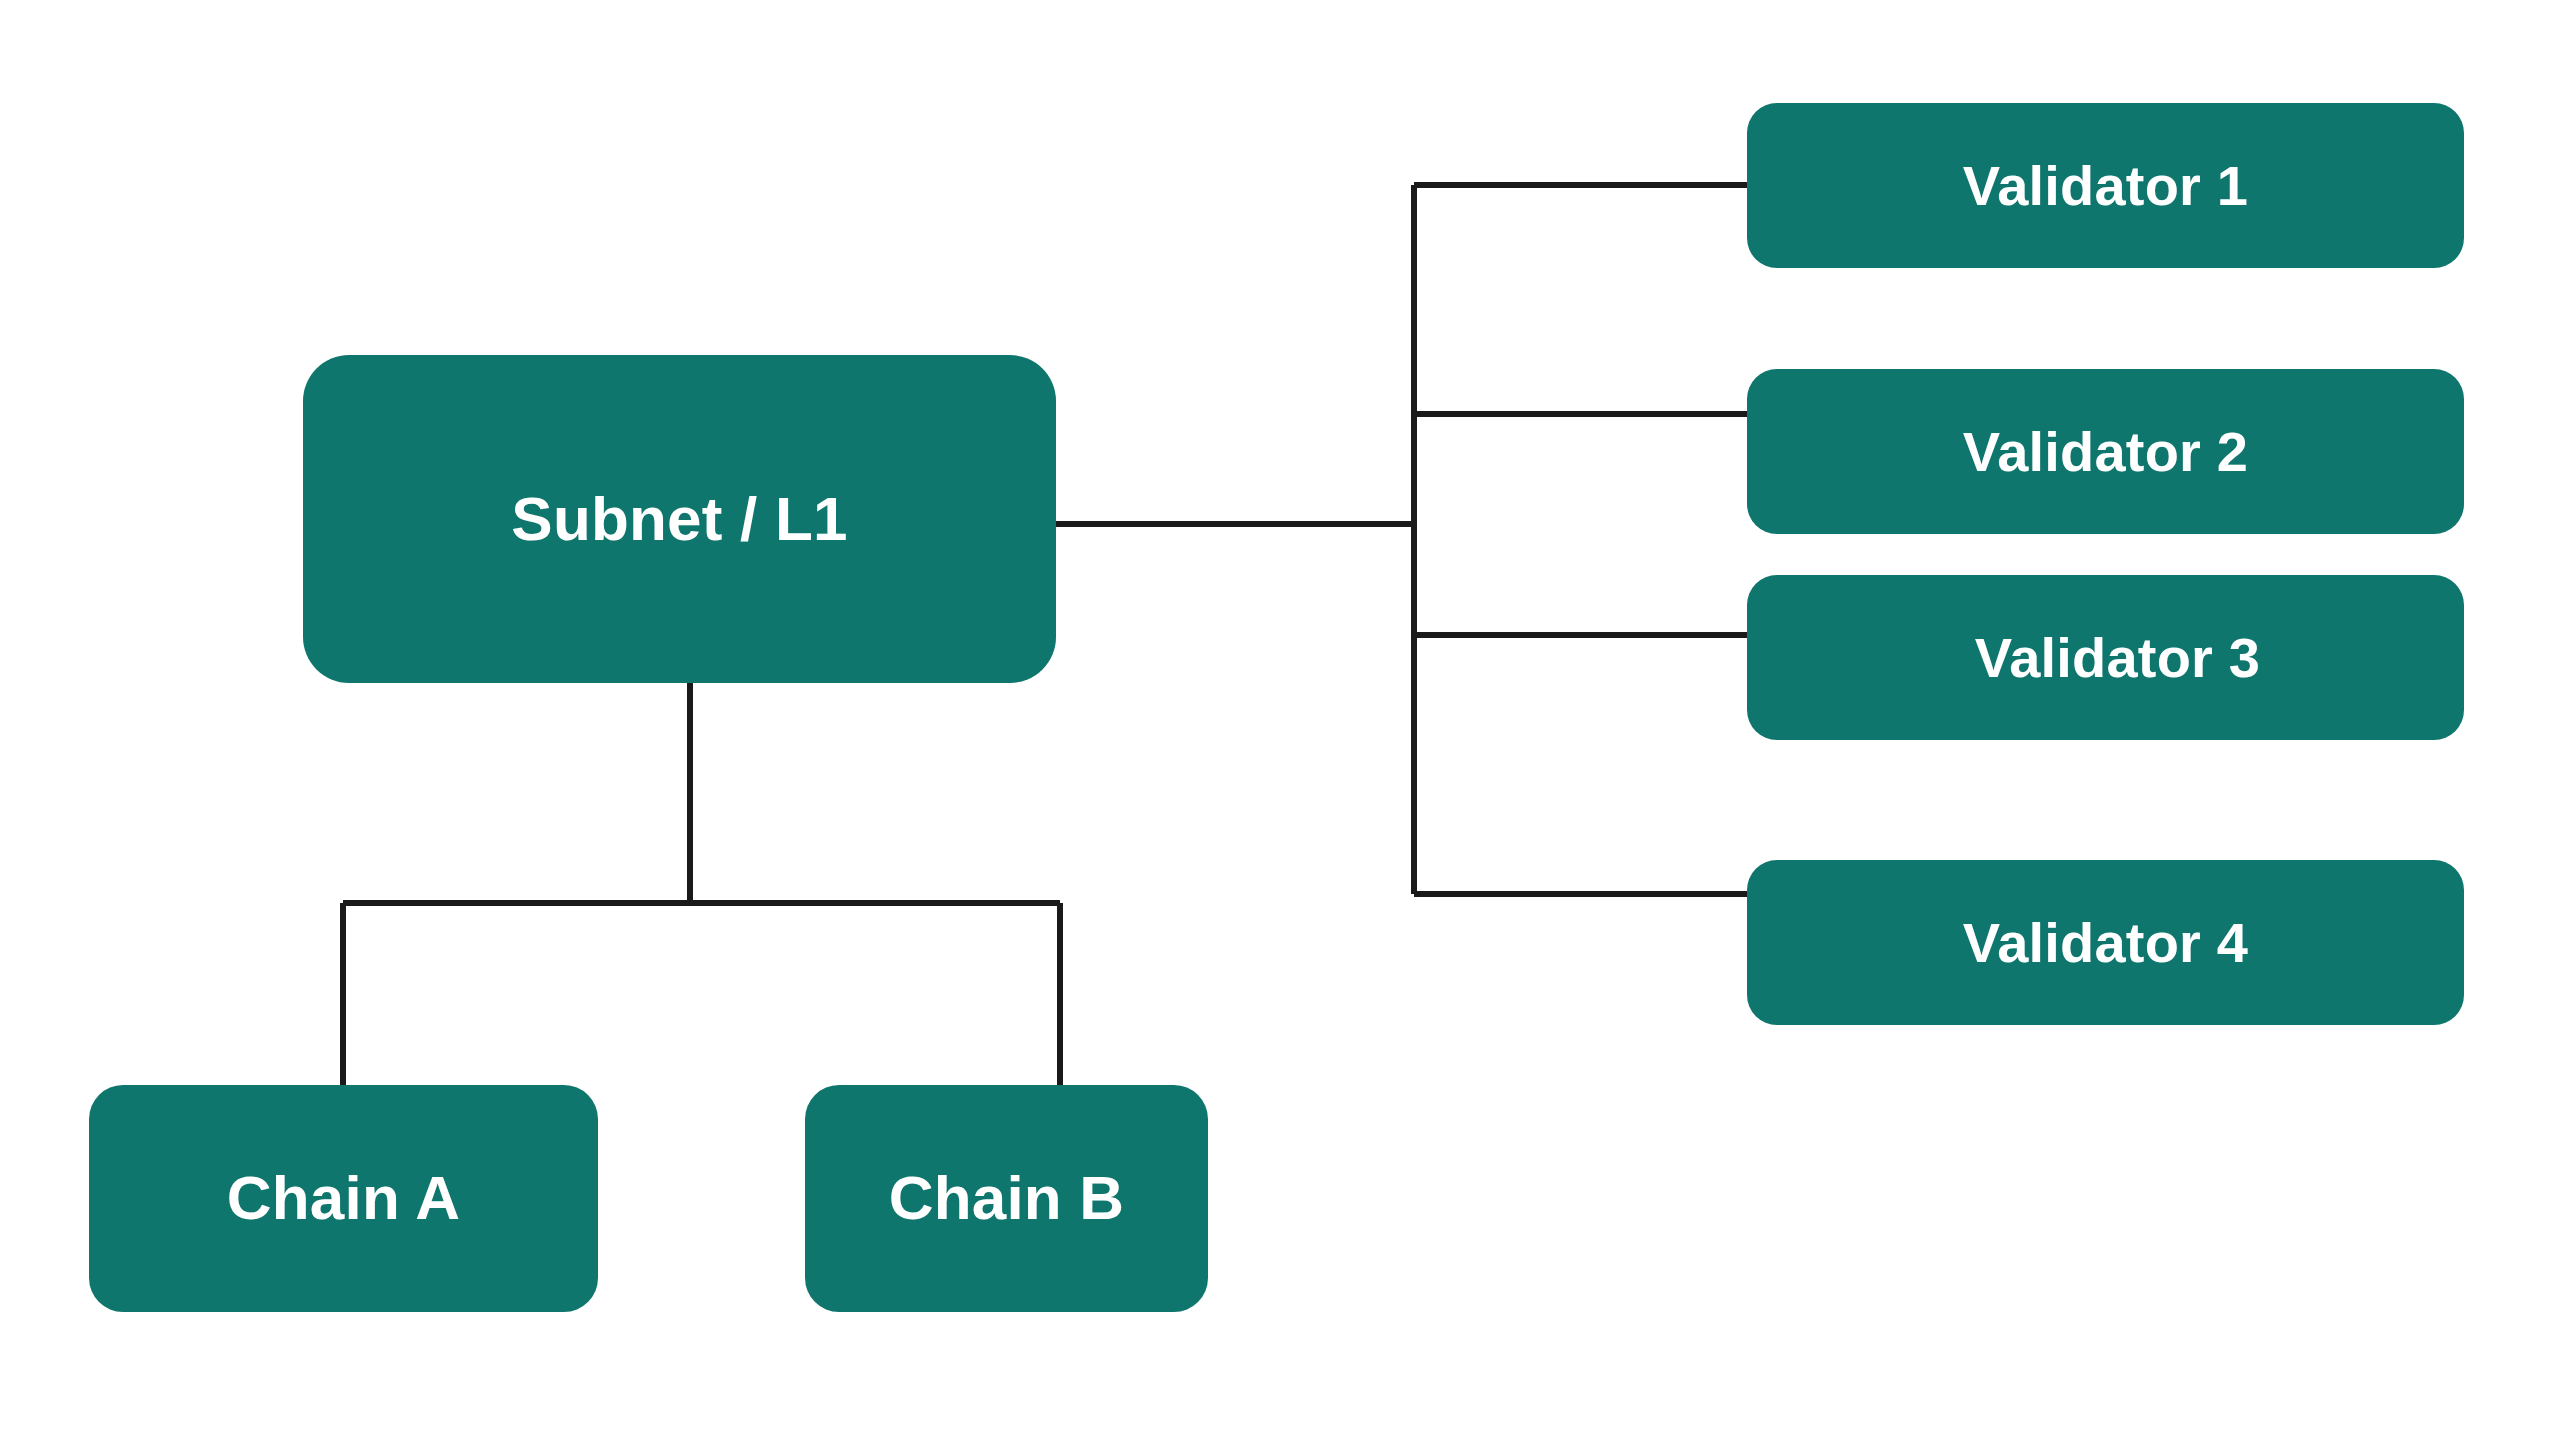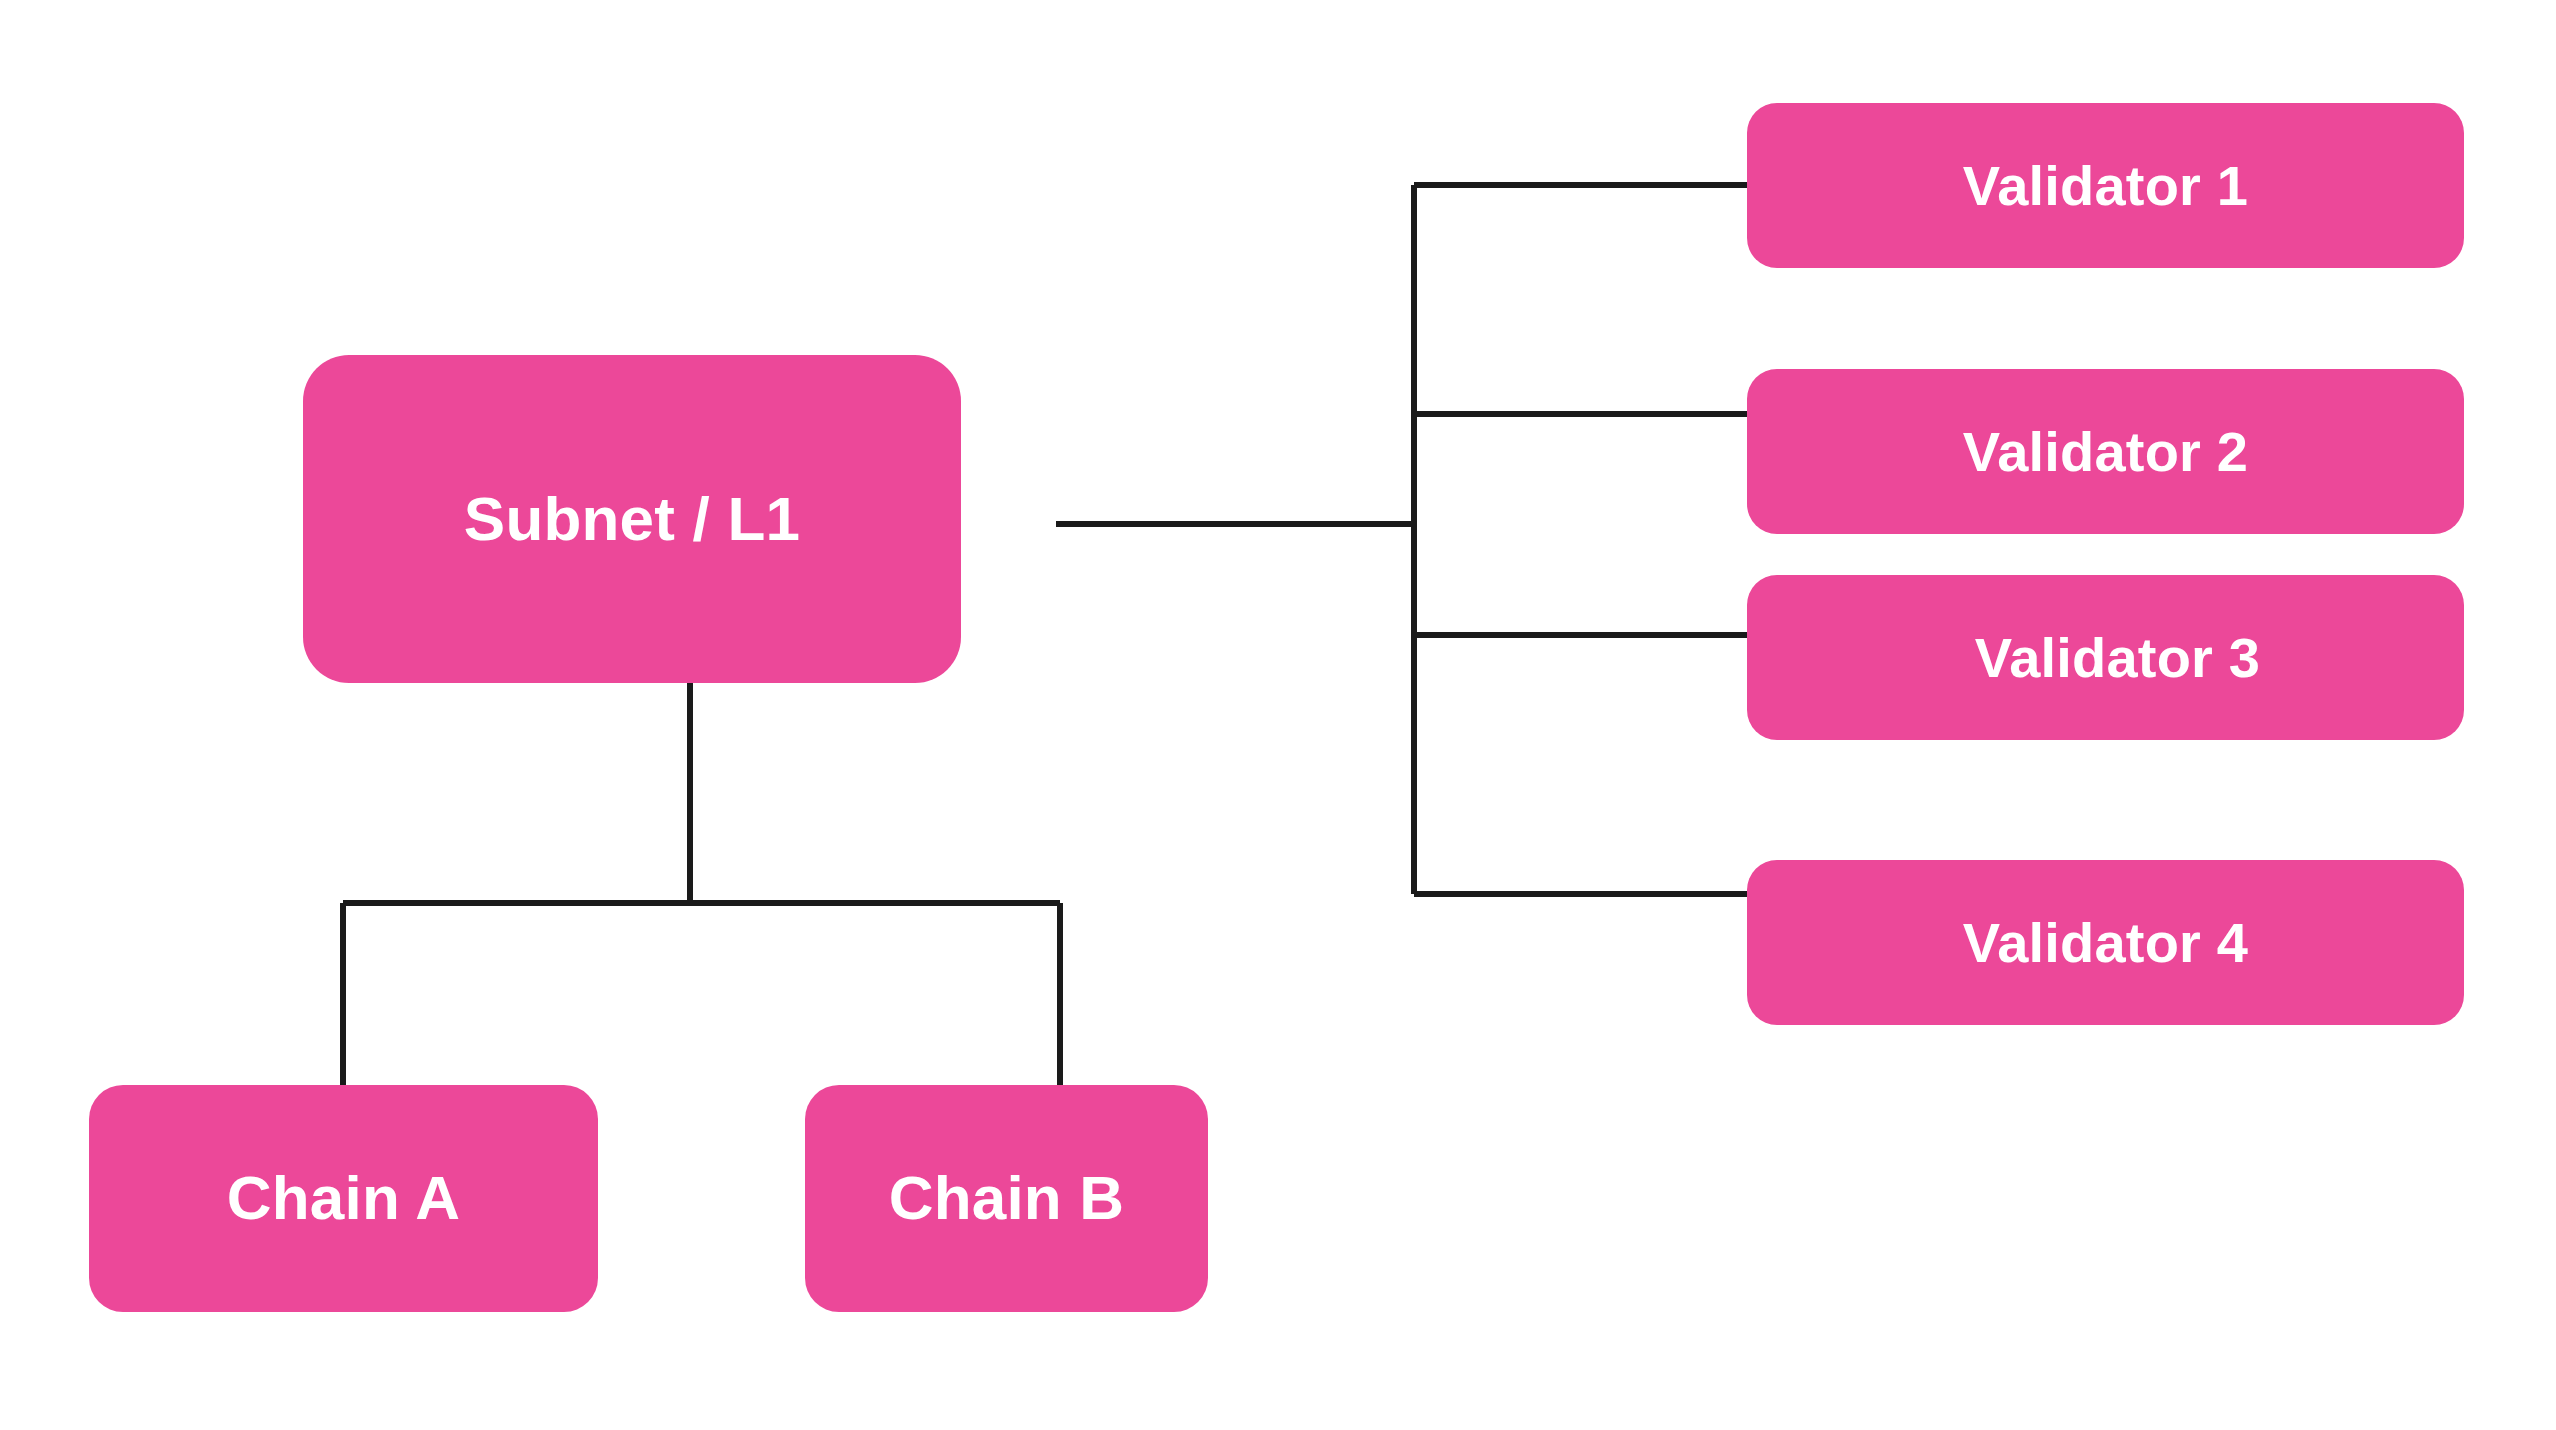--- a/index.html
+++ b/index.html
@@ -29,38 +29,38 @@
   }
   
   .node {
     position: absolute;
     z-index: 2;
     box-sizing: border-box;
     display: flex;
     align-items: center;
     justify-content: center;
     border-radius: 40px;
-    background: #ec4899;
+    background: #0f766e;
     color: #ffffff;
     font-weight: 700;
     letter-spacing: 0.2px;
     user-select: none;
   }
   .node-label {
     display: block;
     text-align: center;
     line-height: 1.1;
     white-space: nowrap;
   }
 
   
   #node-subnet {
     left: 303px;
     top: 355px;
-    width: 658px;
+    width: 753px;
     height: 328px;
     border-radius: 46px;
   }
   #node-subnet .node-label { font-size: 62px; }
 
   
   .node-validator {
     left: 1747px;
     width: 717px;
     height: 165px;

